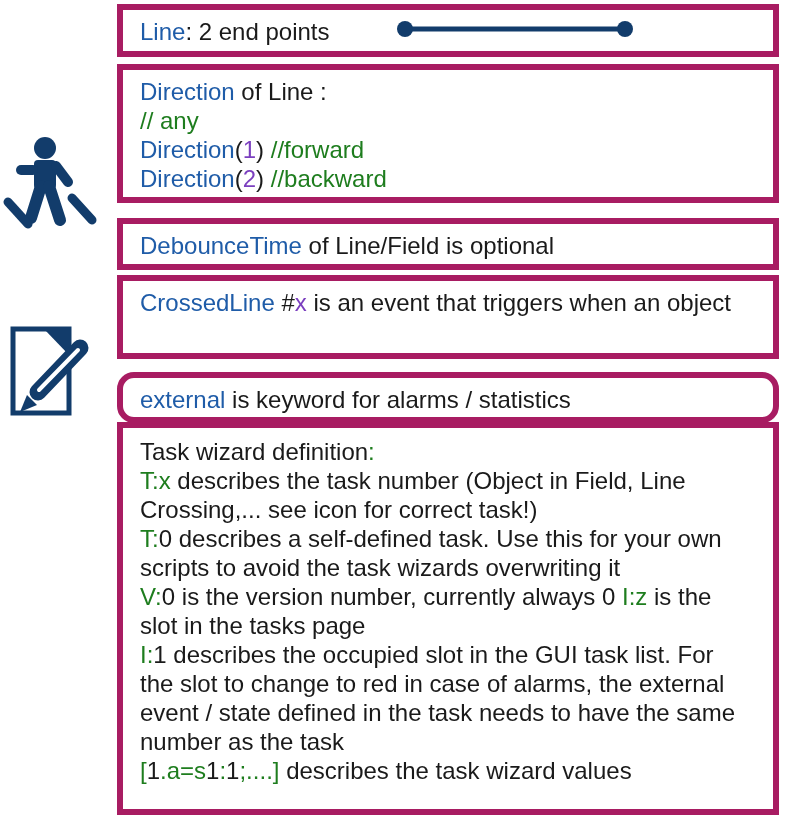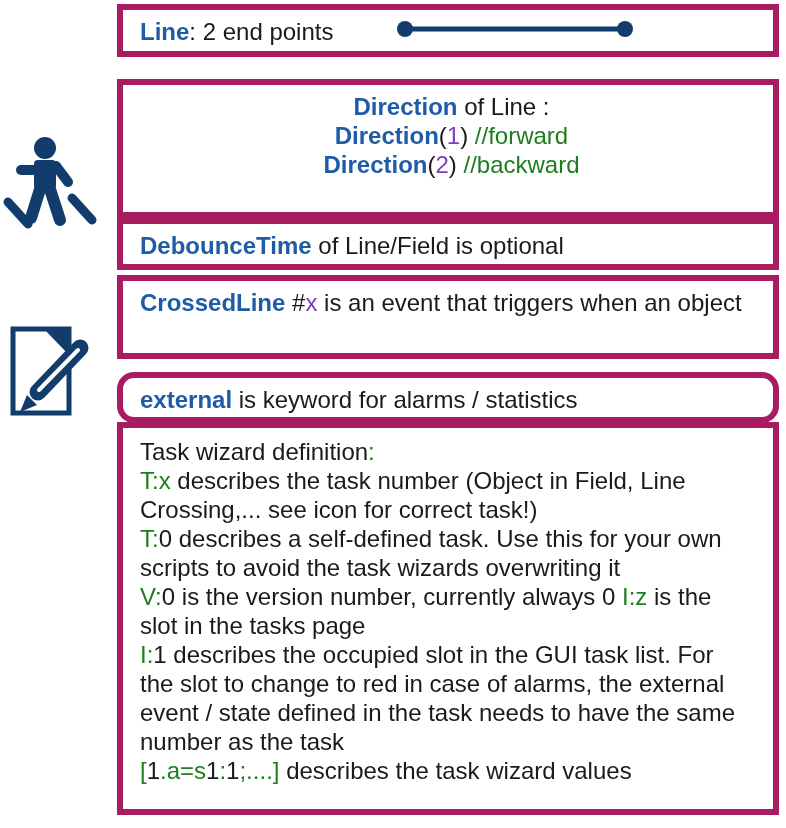--- a/index.html
+++ b/index.html
@@ -8,21 +8,21 @@
   }
   *{box-sizing:border-box;margin:0;padding:0;}
   html,body{width:786px;height:828px;background:#ffffff;overflow:hidden;}
   body{position:relative;font-family:"Liberation Sans",sans-serif;color:var(--text);}
   .callout{
     position:absolute;left:117px;width:662px;
     border:6px solid var(--accent);background:#ffffff;
     padding:7px 10px 0 17px;font-size:24px;line-height:29px;
   }
   .tline{white-space:pre;}
-  .c-blue{color:var(--blue);font-weight:bold;}
+  .c-blue{color:var(--blue);}
   .c-green{color:var(--green);}
   .c-purple{color:var(--purple);}
   .side-icon{position:absolute;}
   .inline-graphic{position:absolute;}
 </style>
 </head>
 <body>
 
 <svg class="side-icon" style="left:2px;top:134px;" width="100" height="98" viewBox="0 0 100 98">
   <circle cx="43" cy="14" r="11" fill="var(--navy)"></circle>
@@ -47,23 +47,24 @@
   <div>
       <div class="tline"><span class="c-blue">Line</span><span>: 2 end points</span></div>
     </div>
   <svg class="inline-graphic" style="left:272px;top:9px;" width="240" height="20" viewBox="0 0 240 20">
     <line x1="10" y1="10" x2="230" y2="10" stroke="var(--navy)" stroke-width="5"></line>
     <circle cx="10" cy="10" r="8" fill="var(--navy)"></circle>
     <circle cx="230" cy="10" r="8" fill="var(--navy)"></circle>
   </svg>
 </div>
 
-<div class="callout" style="top:79px;height:139px;text-align:center;">
+<div class="callout" style="top:64px;height:139px;">
   <div>
       <div class="tline"><span class="c-blue">Direction</span><span> of Line :</span></div>
+      <div class="tline"><span class="c-green">// any</span></div>
       <div class="tline"><span class="c-blue">Direction</span><span>(</span><span class="c-purple">1</span><span>) </span><span class="c-green">//forward</span></div>
       <div class="tline"><span class="c-blue">Direction</span><span>(</span><span class="c-purple">2</span><span>) </span><span class="c-green">//backward</span></div>
     </div>
 </div>
 
 <div class="callout" style="top:218px;height:52px;">
   <div>
       <div class="tline"><span class="c-blue">DebounceTime</span><span> of Line/Field is optional</span></div>
     </div>
 </div>

